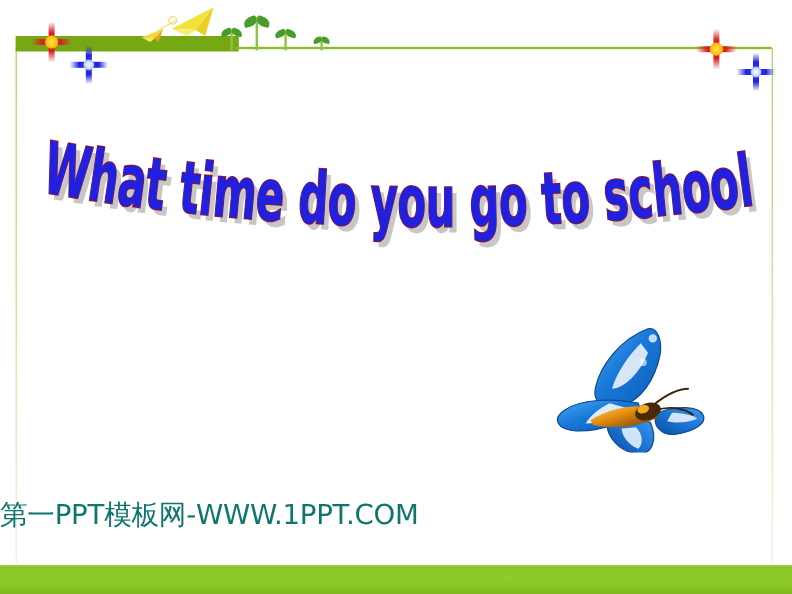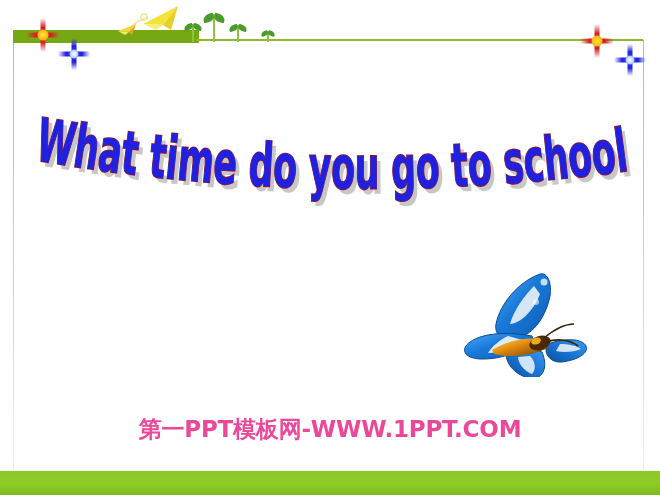--- a/index.html
+++ b/index.html
@@ -141,25 +141,24 @@
 
   
   #butterfly { position: absolute; left: 448px; top: 252px; }
 
   
   #footer-text {
     position: absolute;
     left: 0;
     top: 414px;
     width: 660px;
-    text-align: center;
     font-family: "DejaVu Sans", "Liberation Sans", sans-serif;
     font-size: 23px;
-    font-weight: bold;
-    color: #ec4899;
+    font-weight: normal;
+    color: #0f766e;
     letter-spacing: -0.2px;
     white-space: nowrap;
   }
 
   
   #bottom-band {
     position: absolute;
     left: 0;
     top: 471px;
     width: 660px;

